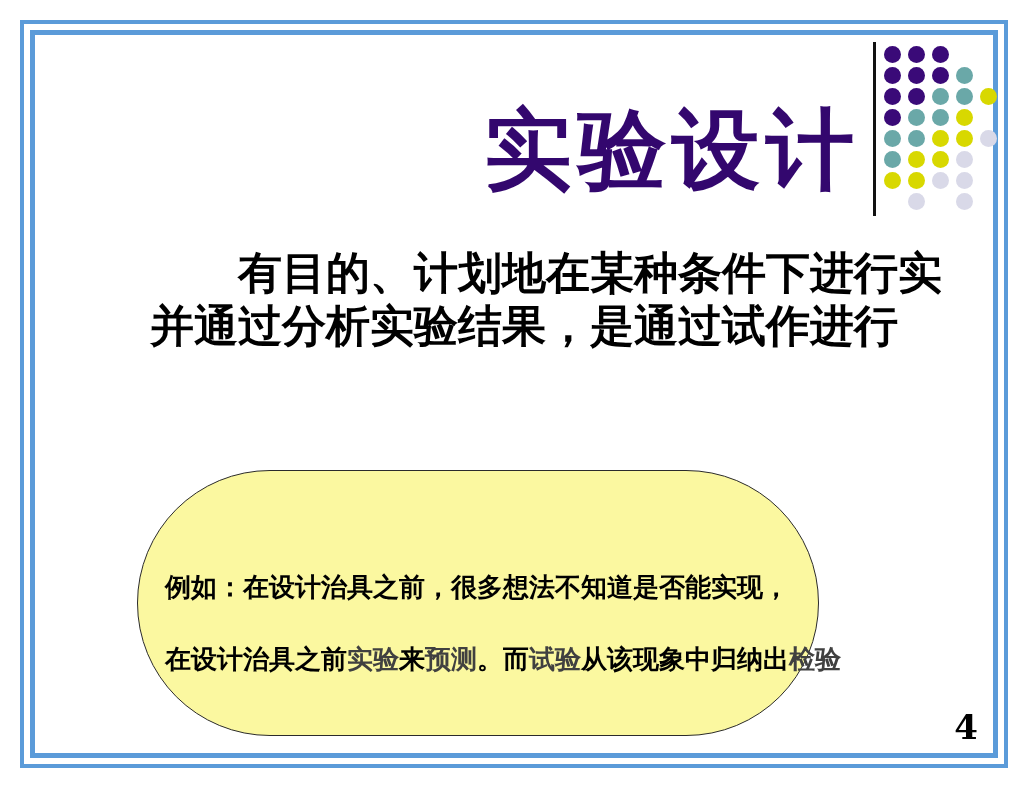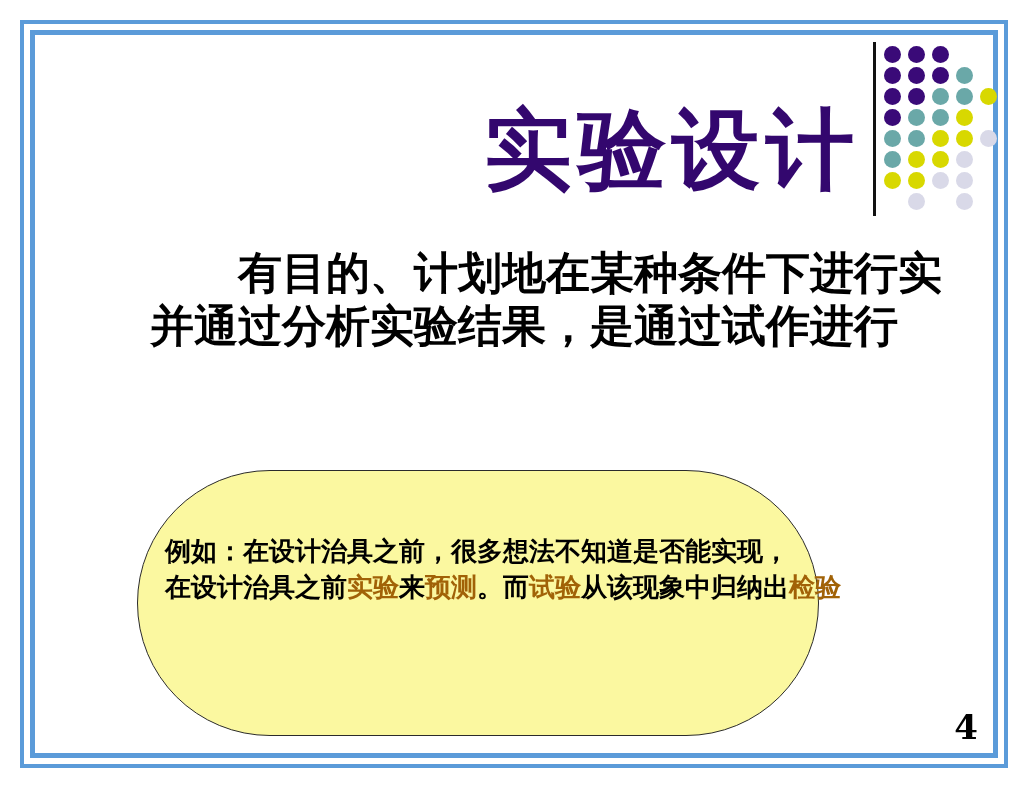--- a/index.html
+++ b/index.html
@@ -121,23 +121,24 @@
     top: 533px;
     width: 700px;
     color: #000000;
     font-size: 26px;
     line-height: 36px;
     font-weight: bold;
     font-family: "DejaVu Sans", "Liberation Sans", sans-serif;
   }
   .callout-line {
     white-space: nowrap;
+    margin-top: 36px;
   }
   .hl {
-    color: #a16207;
+    color: #404040;
   }
 
   
   .page-number {
     position: absolute;
     right: 52px;
     top: 707px;
     color: #000000;
     font-size: 34px;
     font-weight: bold;

